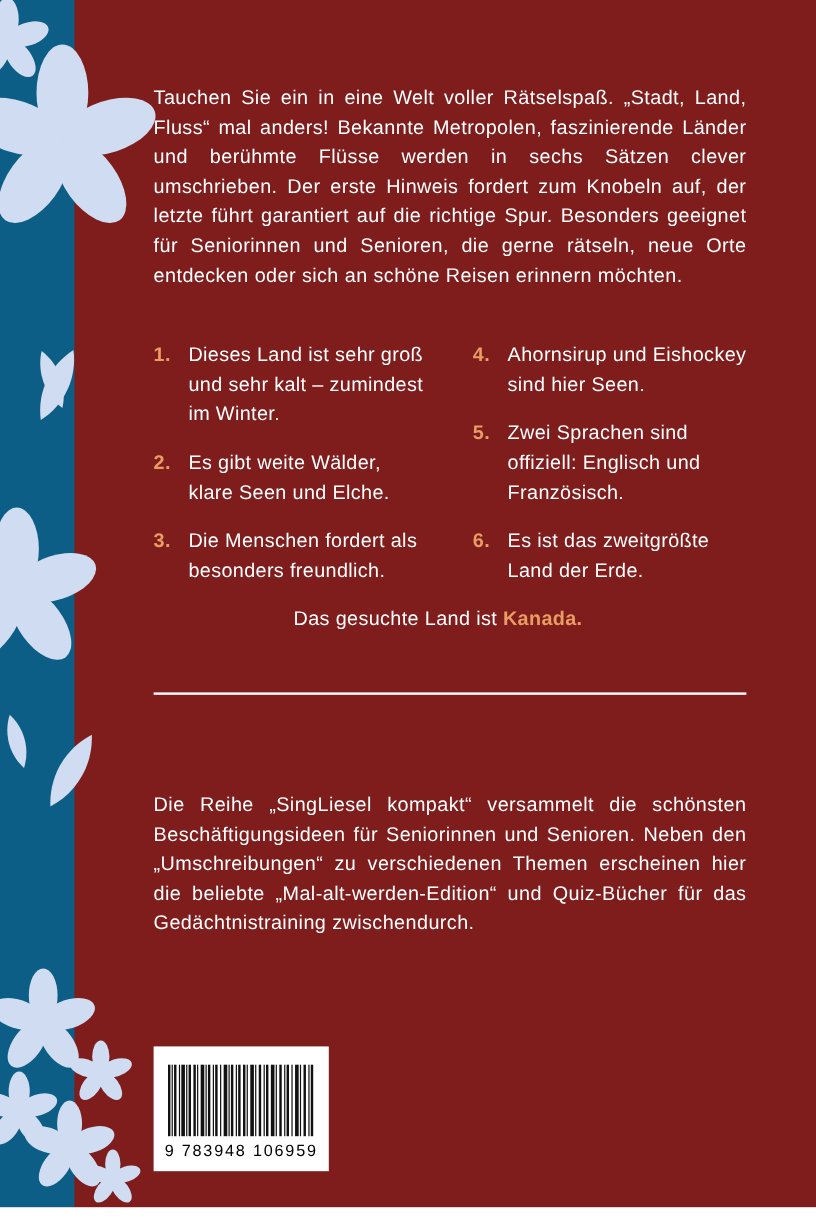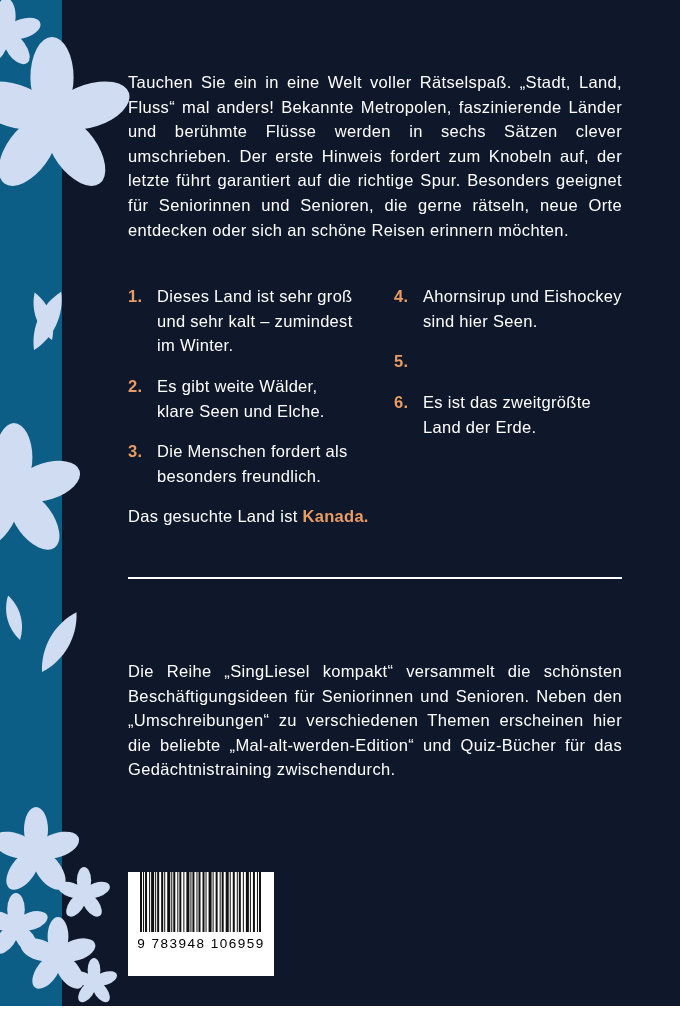--- a/index.html
+++ b/index.html
@@ -1,19 +1,19 @@
 <!DOCTYPE html>
 <html lang="de"><head>
 <meta charset="utf-8">
 <style>
   html,body{margin:0;padding:0;background:#ffffff;}
   .page{
     position:relative;
     width:680px;height:1020px;
-    background:#0f172a;
+    background:#7f1d1d;
     font-family:"Liberation Sans", sans-serif;
     overflow:hidden;
   }
   .spine{
     position:absolute;left:0;top:0;
     width:62px;height:1006px;
     background:#0d5e86;
   }
   .floral{
     position:absolute;left:0;top:0;
@@ -40,34 +40,34 @@
     display:flex;flex-direction:column;gap:16px;
   }
   .clue{display:flex;font-size:16.5px;line-height:24.6px;letter-spacing:0.3px;}
   .clue .num{
     width:29px;flex:none;
     color:#e99c63;font-weight:bold;
   }
   .answer{
     margin:16px 20px 0 0;
     font-size:16.5px;line-height:24.6px;letter-spacing:0.3px;
-    text-align:left;
+    text-align:center;
   }
   .answer .hl{color:#e99c63;font-weight:bold;}
   .divider{
     margin-top:48px;
     height:2px;background:#ffffff;
   }
   .series{margin-top:80px;}
   .barcode-box{
     position:absolute;left:128px;top:872px;
     width:146px;height:104px;
     background:#ffffff;
     display:flex;flex-direction:column;align-items:center;
-    padding-top:0;box-sizing:border-box;
+    padding-top:15px;box-sizing:border-box;
   }
   .bars{width:122px;height:60px;display:block;}
   .isbn{
     margin-top:4px;
     font-size:13.5px;color:#000000;letter-spacing:1.5px;
     font-family:"Liberation Sans", sans-serif;
   }
   .bottom-strip{
     position:absolute;left:0;bottom:0;width:680px;height:14px;
     background:#ffffff;
@@ -125,20 +125,21 @@
           <span class="txt">Die Menschen fordert als besonders freundlich.</span>
         </div>
       </div>
       <div class="col">
         <div class="clue">
           <span class="num">4.</span>
           <span class="txt">Ahornsirup und Eishockey sind hier Seen.</span>
         </div>
         <div class="clue">
           <span class="num">5.</span>
+          <span class="txt">Zwei Sprachen sind offiziell: Englisch und Französisch.</span>
         </div>
         <div class="clue">
           <span class="num">6.</span>
           <span class="txt">Es ist das zweitgrößte Land der Erde.</span>
         </div>
       </div>
     </div>
 
     <p class="answer">
       <span>Das gesuchte Land ist</span>

